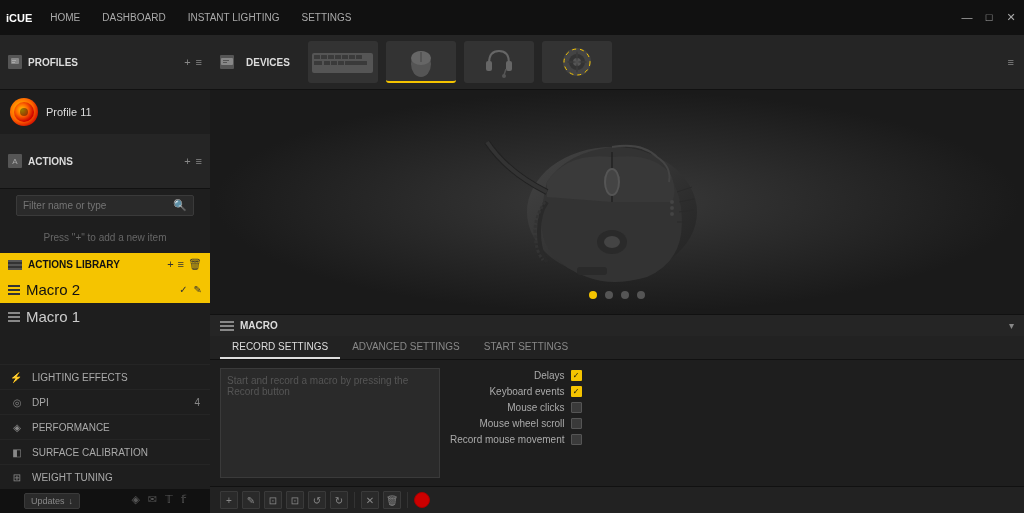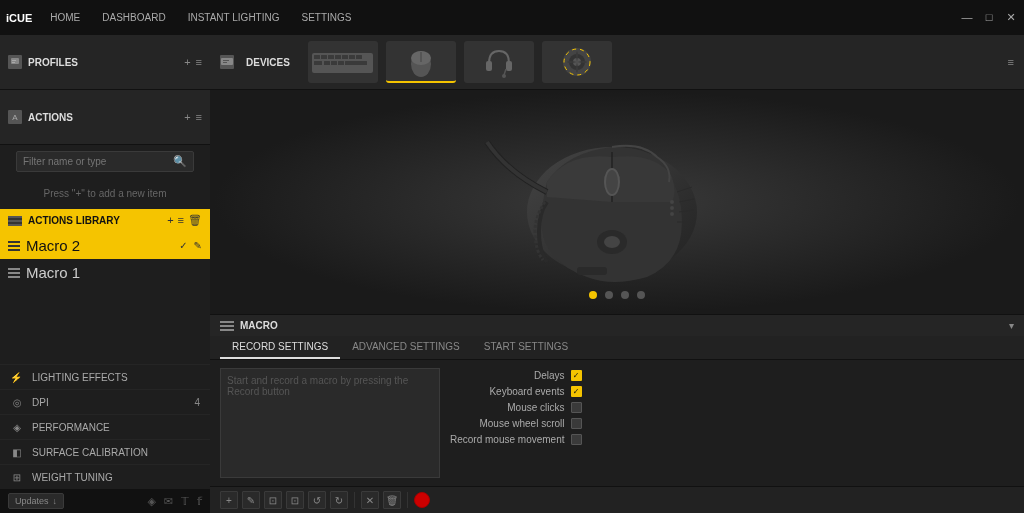--- a/index.html
+++ b/index.html
@@ -272,23 +272,23 @@
       flex: 1;
     }
     .sidebar-nav-item .nav-badge {
       color: #888;
       font-size: 10px;
     }
 
     
     .sidebar-footer {
       background: #111;
-      padding: 4px 8px;
-      display: flex;
-      align-items: center;
+      padding: 4px 24px;
+      display: flex;
+      align-items: flex-start;
       gap: 6px;
       flex-shrink: 0;
     }
     .footer-updates {
       background: #2a2a2a;
       border: 1px solid #3a3a3a;
       padding: 2px 6px;
       border-radius: 2px;
       color: #888;
       font-size: 9px;
@@ -583,20 +583,36 @@
           <rect x="2" y="5" width="3" height="1" fill="#aaa"></rect>
         </svg>
       </div>
       <span class="section-title">PROFILES</span>
       <div class="section-actions">
         <span class="section-action-btn">+</span>
         <span class="section-action-btn">≡</span>
       </div>
     </div>
 
+    <div class="profile-item">
+      <div class="profile-icon">
+        <svg width="22" height="22" viewBox="0 0 22 22">
+          <defs>
+            <radialGradient id="pg" cx="40%" cy="40%" r="60%">
+              <stop offset="0%" stop-color="#ffcc00"></stop>
+              <stop offset="50%" stop-color="#ff6600"></stop>
+              <stop offset="100%" stop-color="#cc0000"></stop>
+            </radialGradient>
+          </defs>
+          <circle cx="11" cy="11" r="10" fill="url(#pg)"></circle>
+          <circle cx="11" cy="11" r="4" fill="rgba(0,0,0,0.4)"></circle>
+        </svg>
+      </div>
+      <span class="profile-name">Profile 11</span>
+    </div>
 
     <div class="actions-section">
       <div class="section-header">
         <div class="section-icon">A</div>
         <span class="section-title">ACTIONS</span>
         <div class="section-actions">
           <span class="section-action-btn">+</span>
           <span class="section-action-btn">≡</span>
         </div>
       </div>

